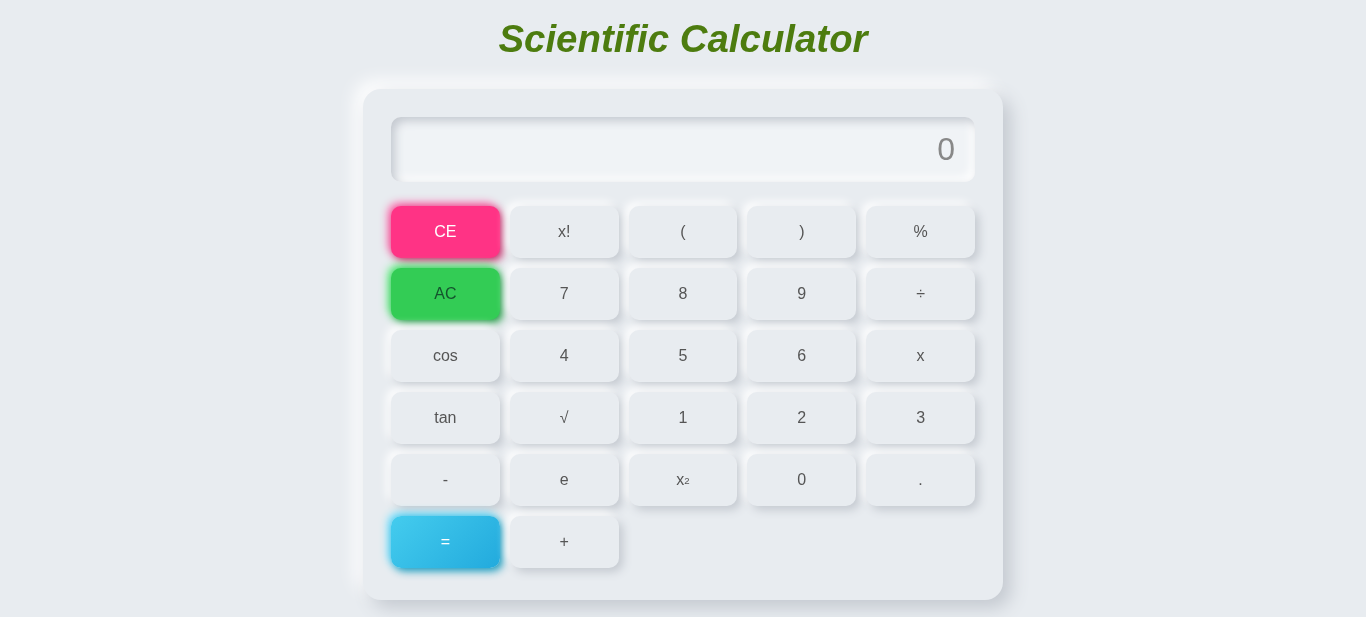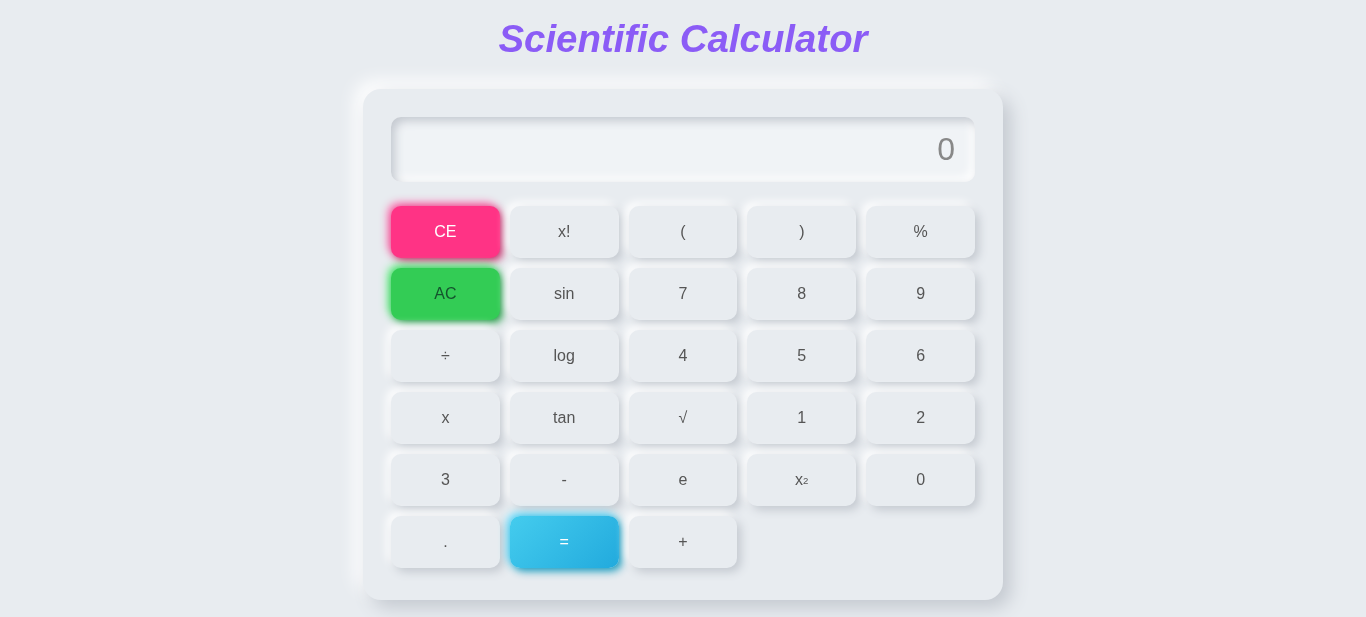--- a/index.html
+++ b/index.html
@@ -10,21 +10,21 @@
       flex-direction: column;
       align-items: center;
       justify-content: center;
       min-height: 100vh;
       font-family: Arial, sans-serif;
     }
 
     #page-title {
       font-size: 2.4rem;
       font-weight: bold;
-      color: #8b5cf6;
+      color: #4d7c0f;
       margin-bottom: 28px;
       font-style: italic;
     }
 
     .calculator-wrapper {
       background: #e8ecf0;
       border-radius: 18px;
       box-shadow:
         8px 8px 18px #c4c9d0,
         -8px -8px 18px #ffffff;
@@ -106,26 +106,25 @@
   <div class="display-area">
     <span>0</span>
   </div>
   <div class="buttons-grid" id="buttons-container">
   <button class="btn btn-ce">CE</button>
       <button class="btn">x!</button>
       <button class="btn">(</button>
       <button class="btn">)</button>
       <button class="btn">%</button>
       <button class="btn btn-ac">AC</button>
-      <button class="btn">sin</button>
       <button class="btn">7</button>
       <button class="btn">8</button>
       <button class="btn">9</button>
       <button class="btn">÷</button>
-      <button class="btn">log</button>
+      <button class="btn">cos</button>
       <button class="btn">4</button>
       <button class="btn">5</button>
       <button class="btn">6</button>
       <button class="btn">x</button>
       <button class="btn">tan</button>
       <button class="btn">√</button>
       <button class="btn">1</button>
       <button class="btn">2</button>
       <button class="btn">3</button>
       <button class="btn">-</button>

